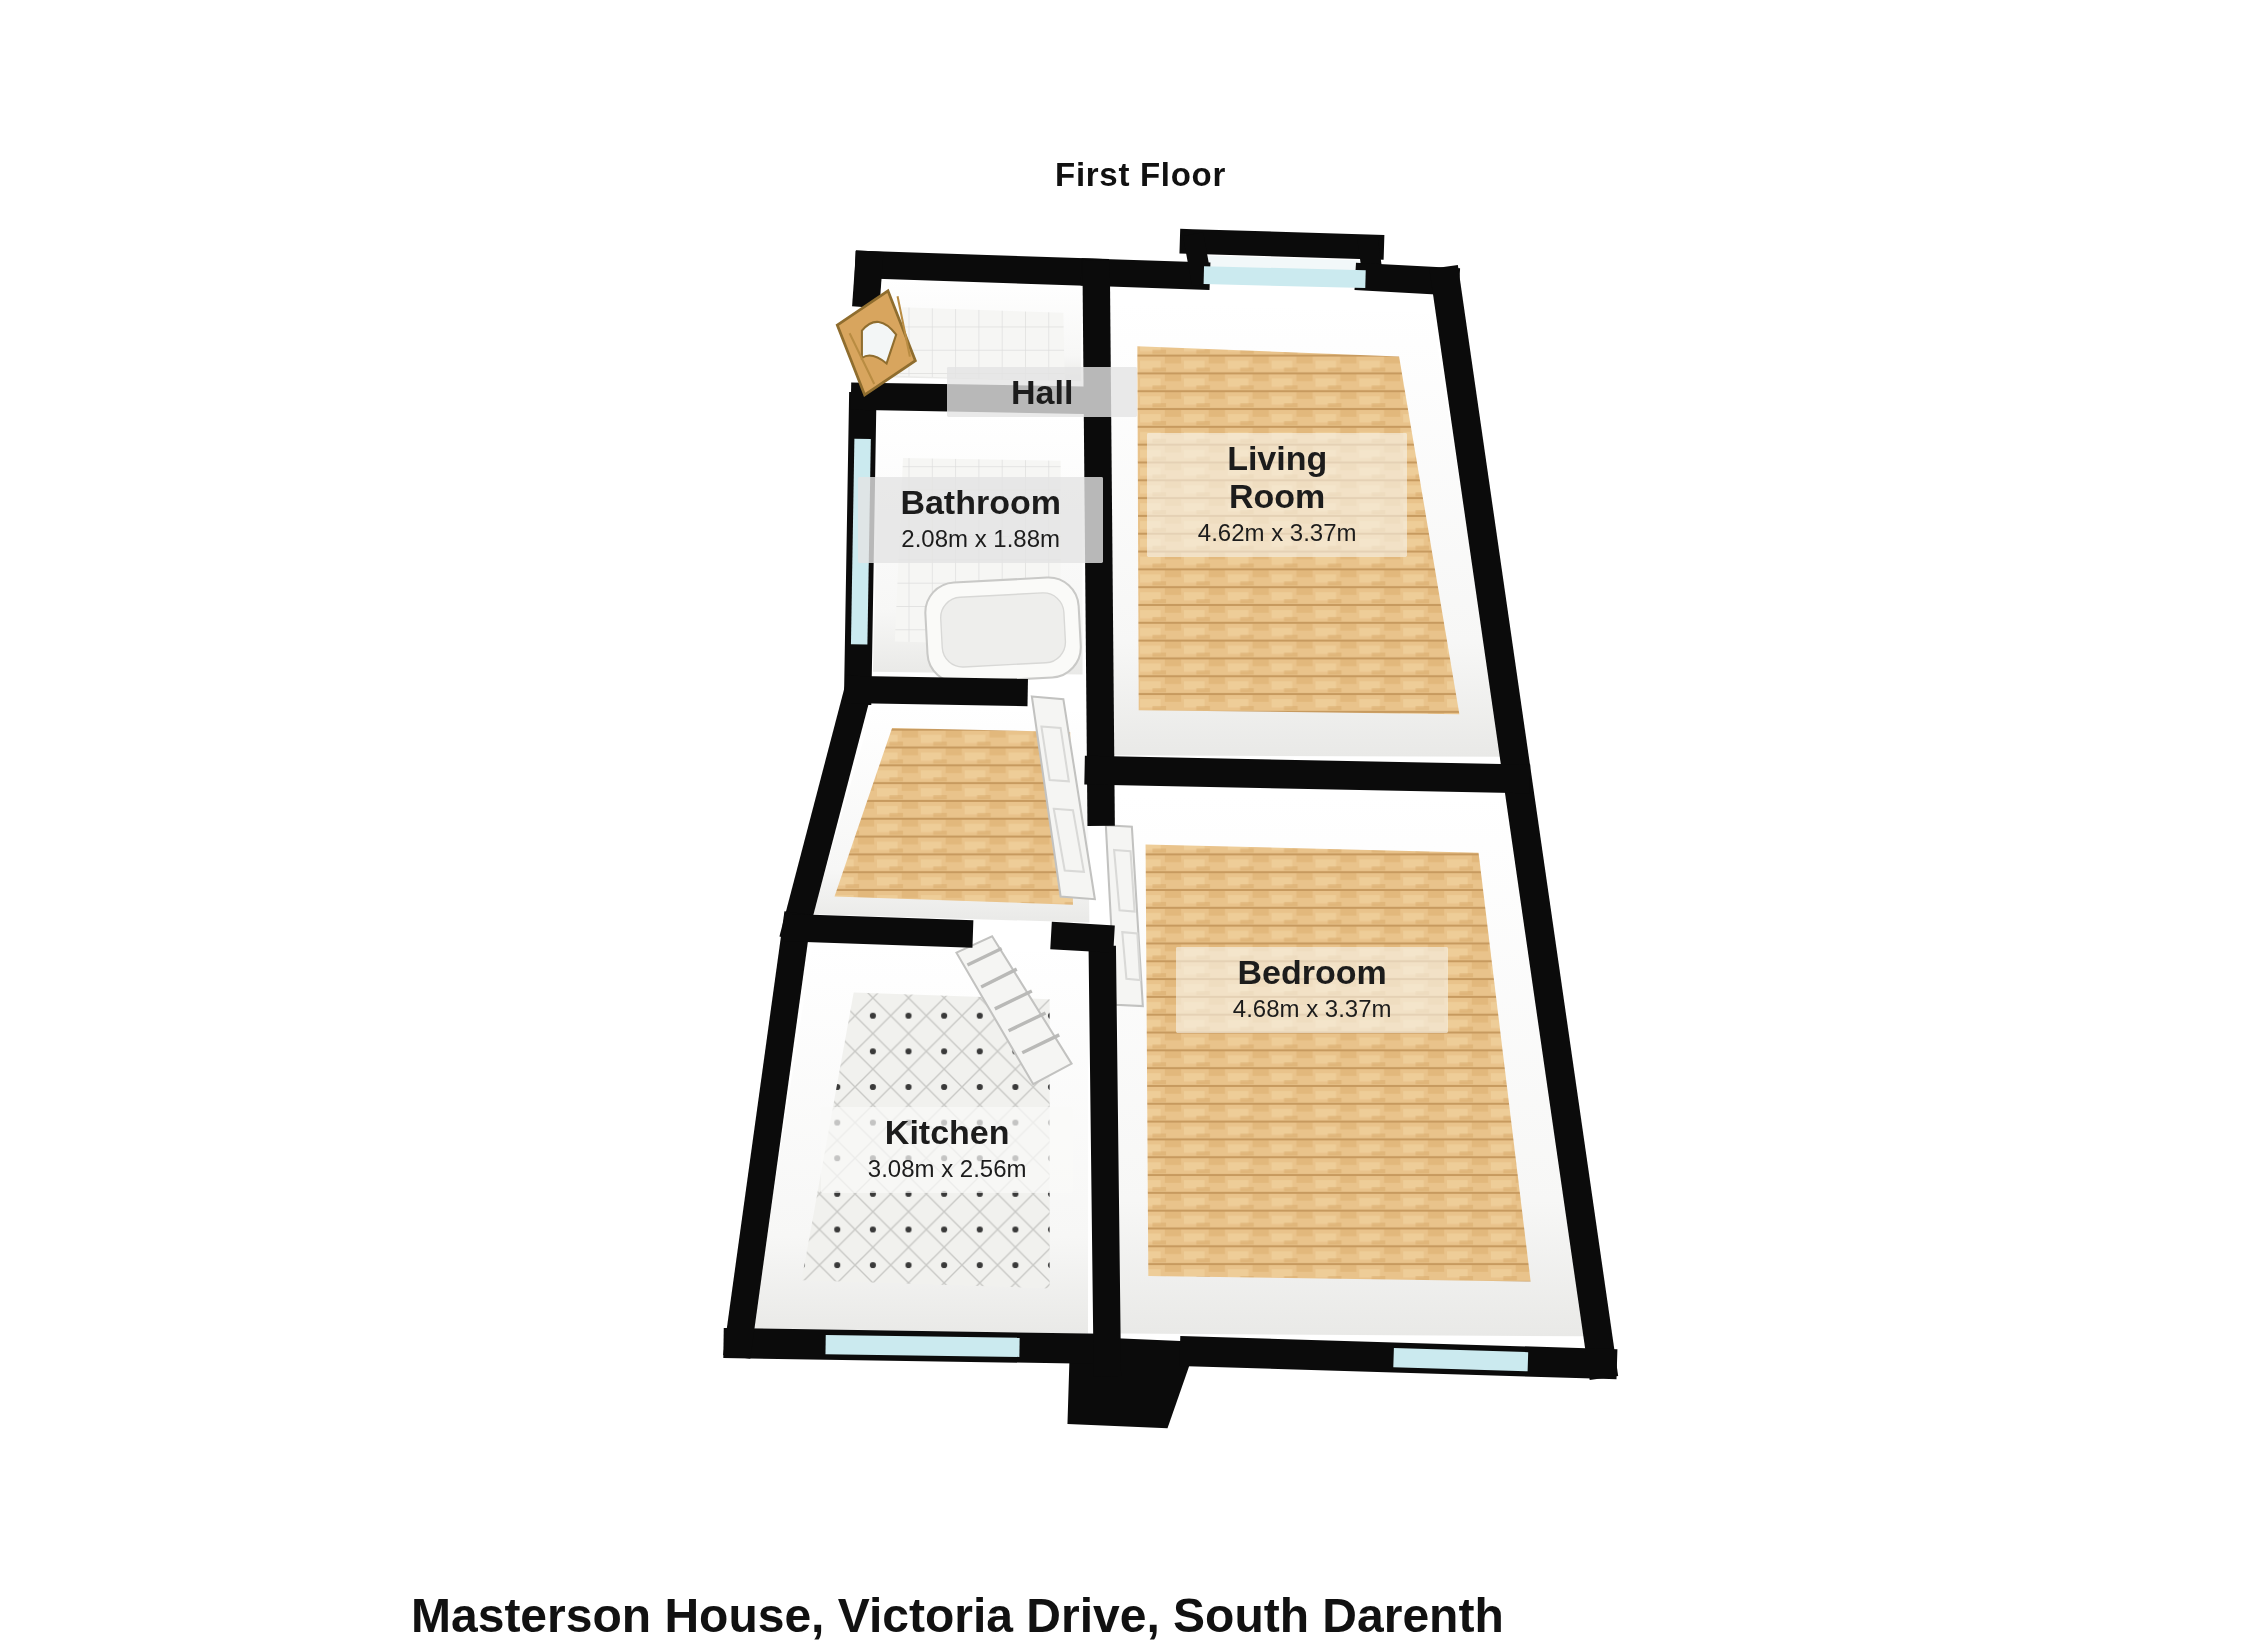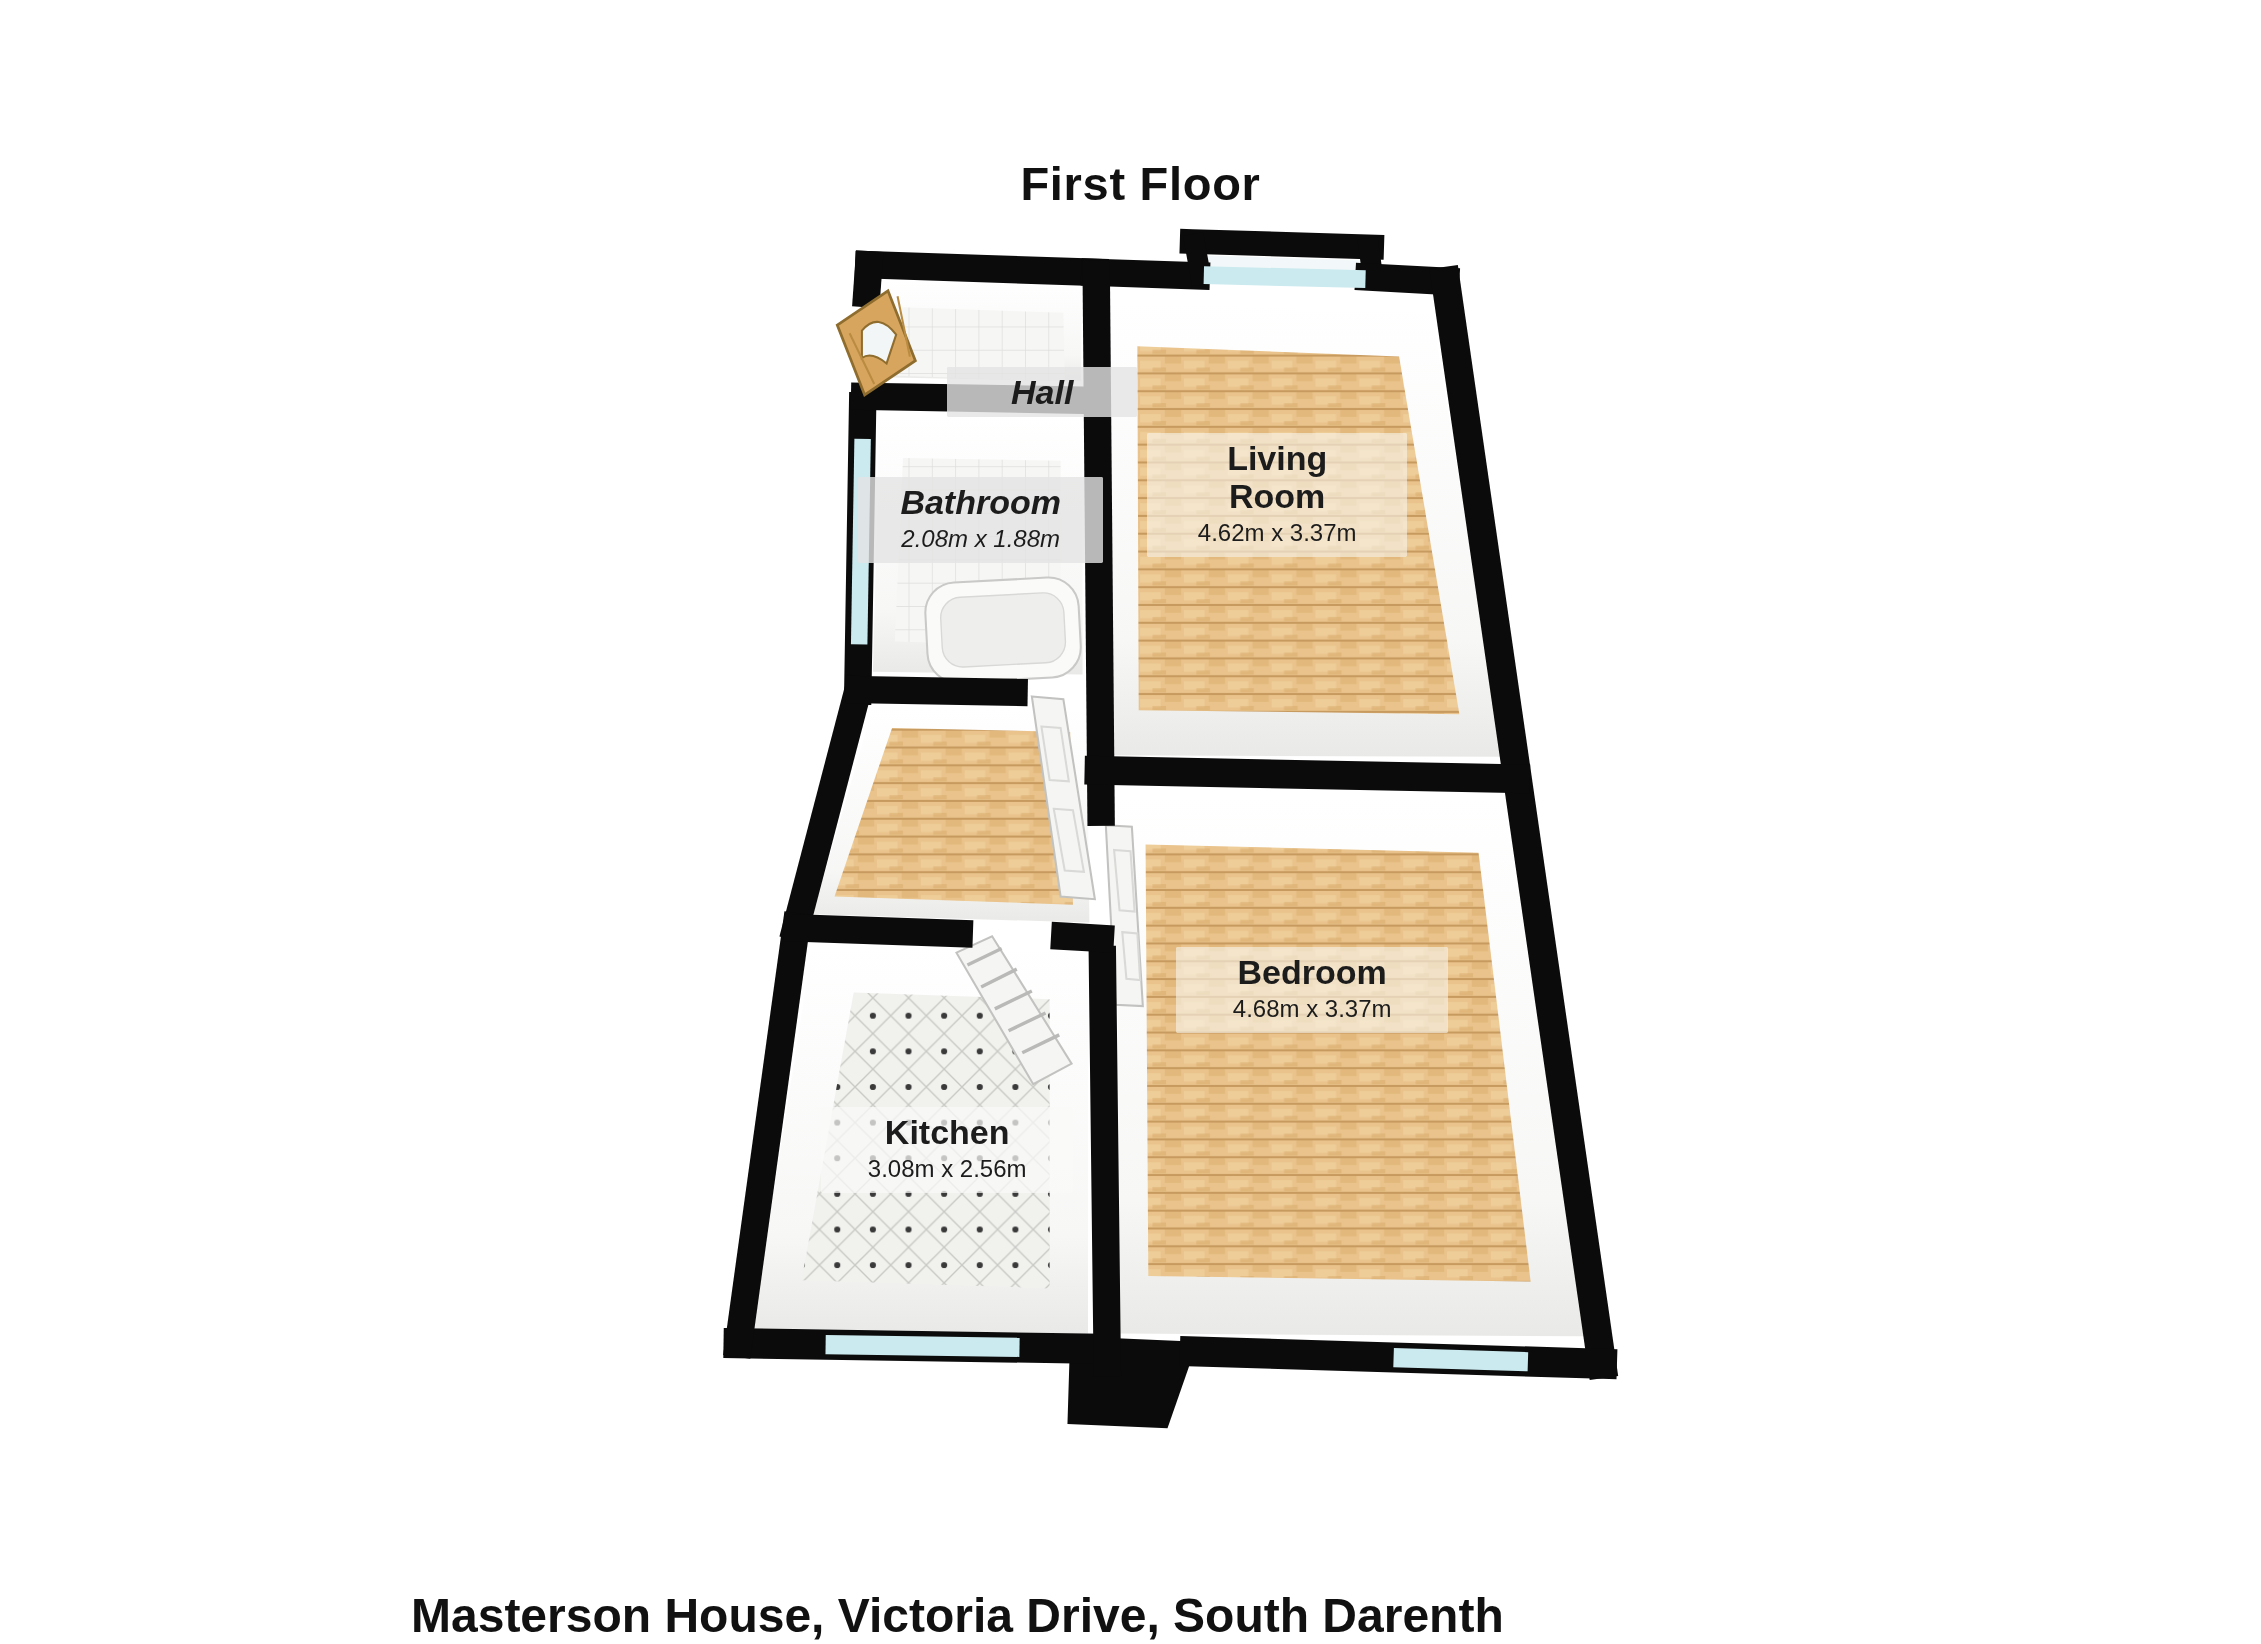--- a/index.html
+++ b/index.html
@@ -1,34 +1,34 @@
 <!DOCTYPE html>
 <html style="font-size:11px"><head>
 <meta charset="utf-8">
 <style>
   html,body{margin:0;padding:0;background:#ffffff;}
   body{width:2261px;height:1645px;overflow:hidden;font-family:"Liberation Sans", sans-serif;}
   .canvas{position:relative;width:2261px;height:1645px;background:#ffffff;}
   .plan-svg{position:absolute;left:0;top:0;width:2261px;height:1645px;}
   .page-title{
     position:absolute;left:798px;top:156px;width:685px;
-    text-align:center;font-size:47px;font-weight:bold;color:#111111;
+    text-align:center;font-size:33px;font-weight:bold;color:#111111;
     letter-spacing:0.7px;
   }
   .footer-address{
     position:absolute;left:411px;top:1588px;width:1439px;
     text-align:left;font-size:48px;font-weight:bold;color:#111111;
   }
   .room-label{
     position:absolute;text-align:center;color:#1c1c1c;
     padding:5.5px 2.7px 6.9px 2.7px;border-radius:1.4px;
   }
   .room-label .room-name{font-size:34px;font-weight:bold;line-height:38px;}
   .room-label .room-dims{font-size:24px;font-weight:normal;line-height:36px;}
-  .label-gray{background:rgba(228,228,228,0.80);font-style:italic;}
+  .label-gray{background:rgba(228,228,228,0.80);}
   .label-wood{background:rgba(247,243,234,0.62);}
   .label-tile{background:rgba(250,250,248,0.72);}
 </style>
 </head>
 <body>
 
 <div class="canvas">
 
   <div class="page-title">First Floor</div>
 

